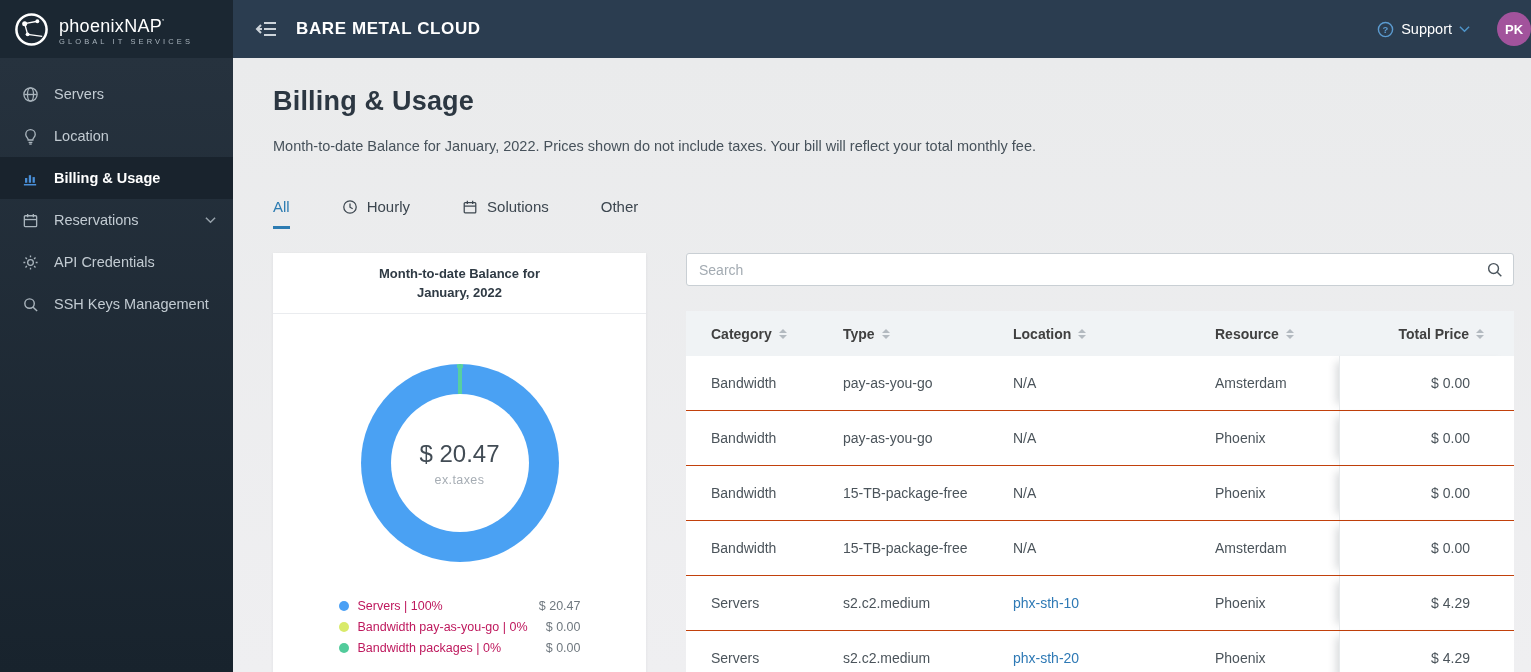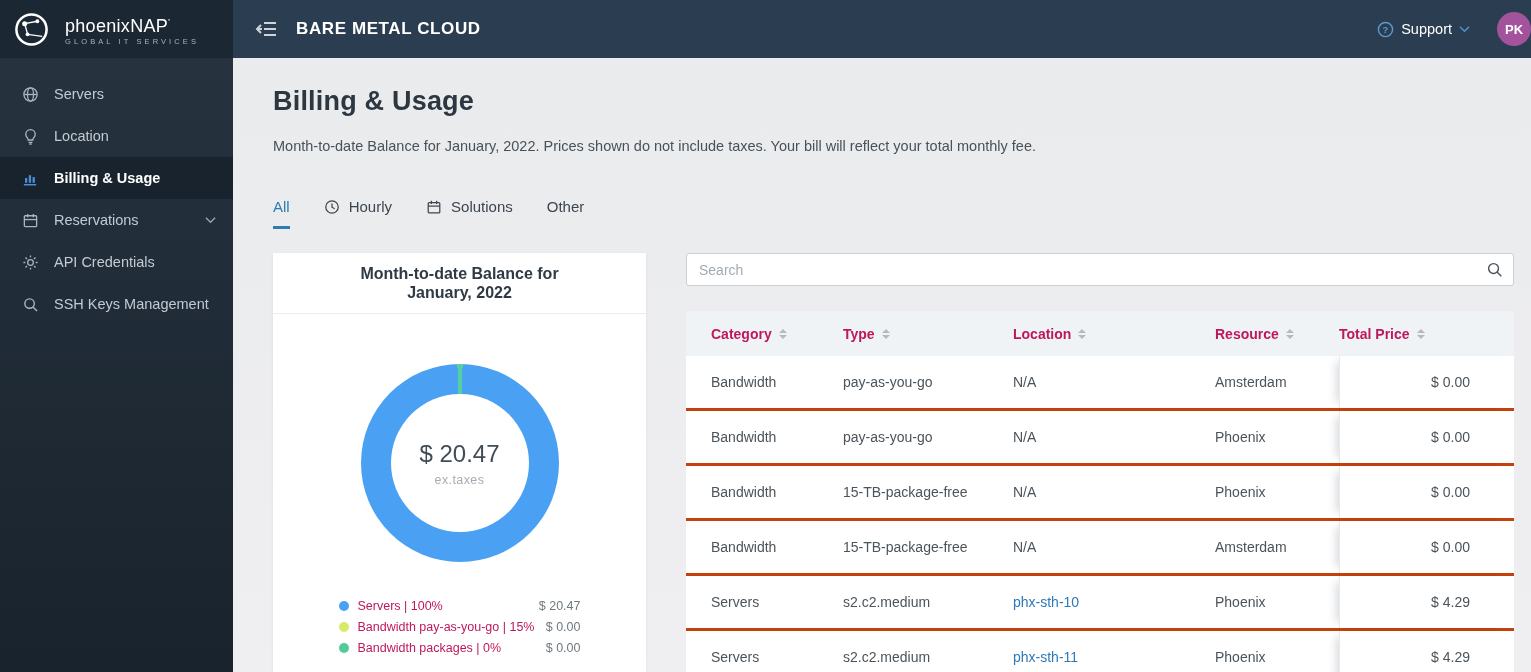--- a/index.html
+++ b/index.html
@@ -1,21 +1,21 @@
 <!DOCTYPE html>
 <html><head>
 <meta charset="utf-8">
 <style>
   * { box-sizing: border-box; margin: 0; padding: 0; }
   html, body { width: 1531px; height: 672px; overflow: hidden; }
   body { font-family: "Liberation Sans", sans-serif; background: #ededef; position: relative; }
 
   
   .topbar { position: absolute; top: 0; left: 0; right: 0; height: 58px; background: #2b3d50; display: flex; align-items: center; z-index: 10; }
-  .logo-block { width: 233px; height: 58px; background: #1b2732; display: flex; align-items: center; padding-left: 13px; flex-shrink: 0; gap: 6px; }
+  .logo-block { width: 233px; height: 58px; background: #1b2732; display: flex; align-items: center; padding-left: 13px; flex-shrink: 0; }
   .logo-text { margin-left: 9px; color: #fff; }
   .logo-name { font-size: 18px; font-weight: 500; letter-spacing: .3px; line-height: 18px; }
   .logo-name sup { font-size: 9px; }
   .logo-tagline { font-size: 7.5px; color: #a9b4bd; letter-spacing: 3.1px; margin-top: 2px; }
   .collapse-btn { margin-left: 22px; cursor: pointer; display: flex; align-items: center; }
   .app-title { color: #fff; font-weight: bold; font-size: 17px; letter-spacing: .6px; margin-left: 19px; }
   .topbar-spacer { flex: 1; }
   .support { display: flex; align-items: center; gap: 7px; color: #fff; font-size: 14.5px; margin-right: 27px; cursor: pointer; }
   .avatar { width: 34px; height: 34px; border-radius: 50%; color: #fff; font-size: 13px; font-weight: bold; display: flex; align-items: center; justify-content: center; cursor: pointer; }
 
@@ -25,30 +25,30 @@
   .nav-item .nav-icon { width: 18px; margin-left: 21px; margin-right: 15px; display: flex; align-items: center; justify-content: center; color: #aab5bd; }
   .nav-item.active { background: #19232d; color: #fff; font-weight: bold; }
   .nav-item.active .nav-icon { color: #4a90d9; }
   .nav-chevron { margin-left: auto; margin-right: 17px; display: flex; }
 
   
   .main { position: absolute; top: 58px; left: 233px; right: 0; bottom: 0; background: linear-gradient(180deg, #eaebec 0%, #efeff1 100%); padding: 28px 17px 0 40px; overflow: hidden; }
   .page-title { font-size: 27px; font-weight: 800; color: #2c3742; letter-spacing: .2px; }
   .page-subtitle { margin-top: 21px; font-size: 14.5px; color: #47525b; }
 
-  .tabs { display: flex; align-items: center; gap: 34px; margin-top: 44px; }
+  .tabs { display: flex; align-items: center; gap: 52px; margin-top: 44px; }
   .tab { display: flex; align-items: center; gap: 9px; font-size: 15px; color: #3c464f; padding-bottom: 11px; border-bottom: 3px solid transparent; cursor: pointer; }
   .tab.active { color: #2d7cb2; border-bottom-color: #2d7cb2; }
   .tab .tab-icon { display: flex; color: #3c464f; }
 
   .content-row { display: flex; align-items: flex-start; gap: 40px; margin-top: 24px; }
 
   
   .balance-card { width: 373px; flex-shrink: 0; background: #fff; box-shadow: 0 1px 3px rgba(20,30,40,.07); }
-  .card-header { padding: 11px 46px; text-align: center; font-size: 16px; font-weight: bold; color: #2f3a44; line-height: 19px; border-bottom: 1px solid #eaecef; }
+  .card-header { padding: 11px 46px; text-align: center; font-size: 13px; font-weight: bold; color: #2f3a44; line-height: 19px; border-bottom: 1px solid #eaecef; }
   .card-body { display: flex; flex-direction: column; align-items: center; padding: 50px 0 40px; }
   .donut { width: 198px; height: 198px; border-radius: 50%; display: flex; align-items: center; justify-content: center; }
   .donut-hole { width: 138px; height: 138px; border-radius: 50%; background: #fff; display: flex; flex-direction: column; align-items: center; justify-content: center; }
   .donut-value { font-size: 24px; color: #424c55; }
   .donut-caption { font-size: 12.5px; color: #a6adb4; margin-top: 5px; letter-spacing: .4px; }
   .legend { margin-top: 37px; width: 242px; font-size: 12.5px; }
   .legend-row { display: flex; align-items: center; margin-bottom: 7px; }
   .legend-dot { width: 10px; height: 10px; border-radius: 50%; margin-right: 9px; flex-shrink: 0; }
   .legend-label { color: #be185d; }
   .legend-value { margin-left: auto; color: #6f787f; }
@@ -56,28 +56,28 @@
   
   .table-panel { flex: 1; min-width: 0; }
   .search-wrap { position: relative; }
   .search-input { width: 100%; height: 33px; border: 1px solid #c9cfd4; border-radius: 3px; background: #fff; padding: 0 38px 0 12px; font-size: 14px; color: #3c464f; font-family: "Liberation Sans", sans-serif; outline: none; }
   .search-input::placeholder { color: #a3abb2; }
   .search-icon { position: absolute; right: 11px; top: 8px; color: #4a545c; cursor: pointer; display: flex; }
 
   .data-table { margin-top: 25px; background: #fff; }
   .tr { display: grid; grid-template-columns: 132px 170px 202px 149px 1fr; }
   .thead { background: #f0f3f5; height: 45px; }
-  .th { display: flex; align-items: center; gap: 7px; padding-left: 25px; font-size: 14px; font-weight: bold; color: #be185d; cursor: pointer; }
-  .th.right { justify-content: flex-start; padding-left: 0; padding-right: 30px; }
+  .th { display: flex; align-items: center; gap: 7px; padding-left: 25px; font-size: 14px; font-weight: bold; color: #404040; cursor: pointer; }
+  .th.right { justify-content: flex-end; padding-left: 0; padding-right: 30px; }
   .sort { display: flex; flex-direction: column; gap: 2px; }
   .sort i { display: block; width: 0; height: 0; border-left: 4px solid transparent; border-right: 4px solid transparent; }
   .sort .up { border-bottom: 4px solid #b3bac0; }
   .sort .dn { border-top: 4px solid #b3bac0; }
 
-  .row { height: 55px; border-bottom: 3px solid #c2410c; background: #fff; }
+  .row { height: 55px; border-bottom: 1px solid #c2410c; background: #fff; }
   .td { display: flex; align-items: center; padding-left: 25px; font-size: 14px; color: #4b545b; }
   .td.price { justify-content: flex-end; padding-left: 0; padding-right: 44px; border-left: 1px solid #e7eaec; box-shadow: -9px 0 8px -6px rgba(45,55,65,.18); }
   .res-link { color: #2e79b5; cursor: pointer; }
 </style>
 </head>
 <body>
 
 <header class="topbar">
   <div class="logo-block">
     <svg width="37" height="37" viewBox="0 0 38 38">
@@ -234,21 +234,21 @@
           </div>
         </div>
         <div class="legend">
           <div class="legend-row">
             <span class="legend-dot" style="background-color: rgb(74, 160, 245);"></span>
             <span class="legend-label">Servers | 100%</span>
             <span class="legend-value">$ 20.47</span>
           </div>
           <div class="legend-row">
             <span class="legend-dot" style="background-color: rgb(217, 234, 106);"></span>
-            <span class="legend-label">Bandwidth pay-as-you-go | 15%</span>
+            <span class="legend-label">Bandwidth pay-as-you-go | 0%</span>
             <span class="legend-value">$ 0.00</span>
           </div>
           <div class="legend-row">
             <span class="legend-dot" style="background-color: rgb(82, 203, 155);"></span>
             <span class="legend-label">Bandwidth packages | 0%</span>
             <span class="legend-value">$ 0.00</span>
           </div>
         </div>
       </div>
     </section>
@@ -337,21 +337,21 @@
           <div class="td">
               <span class="res-link">phx-sth-10</span>
             </div>
           <div class="td">Phoenix</div>
           <div class="td price">$ 4.29</div>
         </div>
         <div class="tr row">
           <div class="td">Servers</div>
           <div class="td">s2.c2.medium</div>
           <div class="td">
-              <span class="res-link">phx-sth-11</span>
+              <span class="res-link">phx-sth-20</span>
             </div>
           <div class="td">Phoenix</div>
           <div class="td price">$ 4.29</div>
         </div>
       </div>
     </section>
   </div>
 </main>
 
 </body></html>

